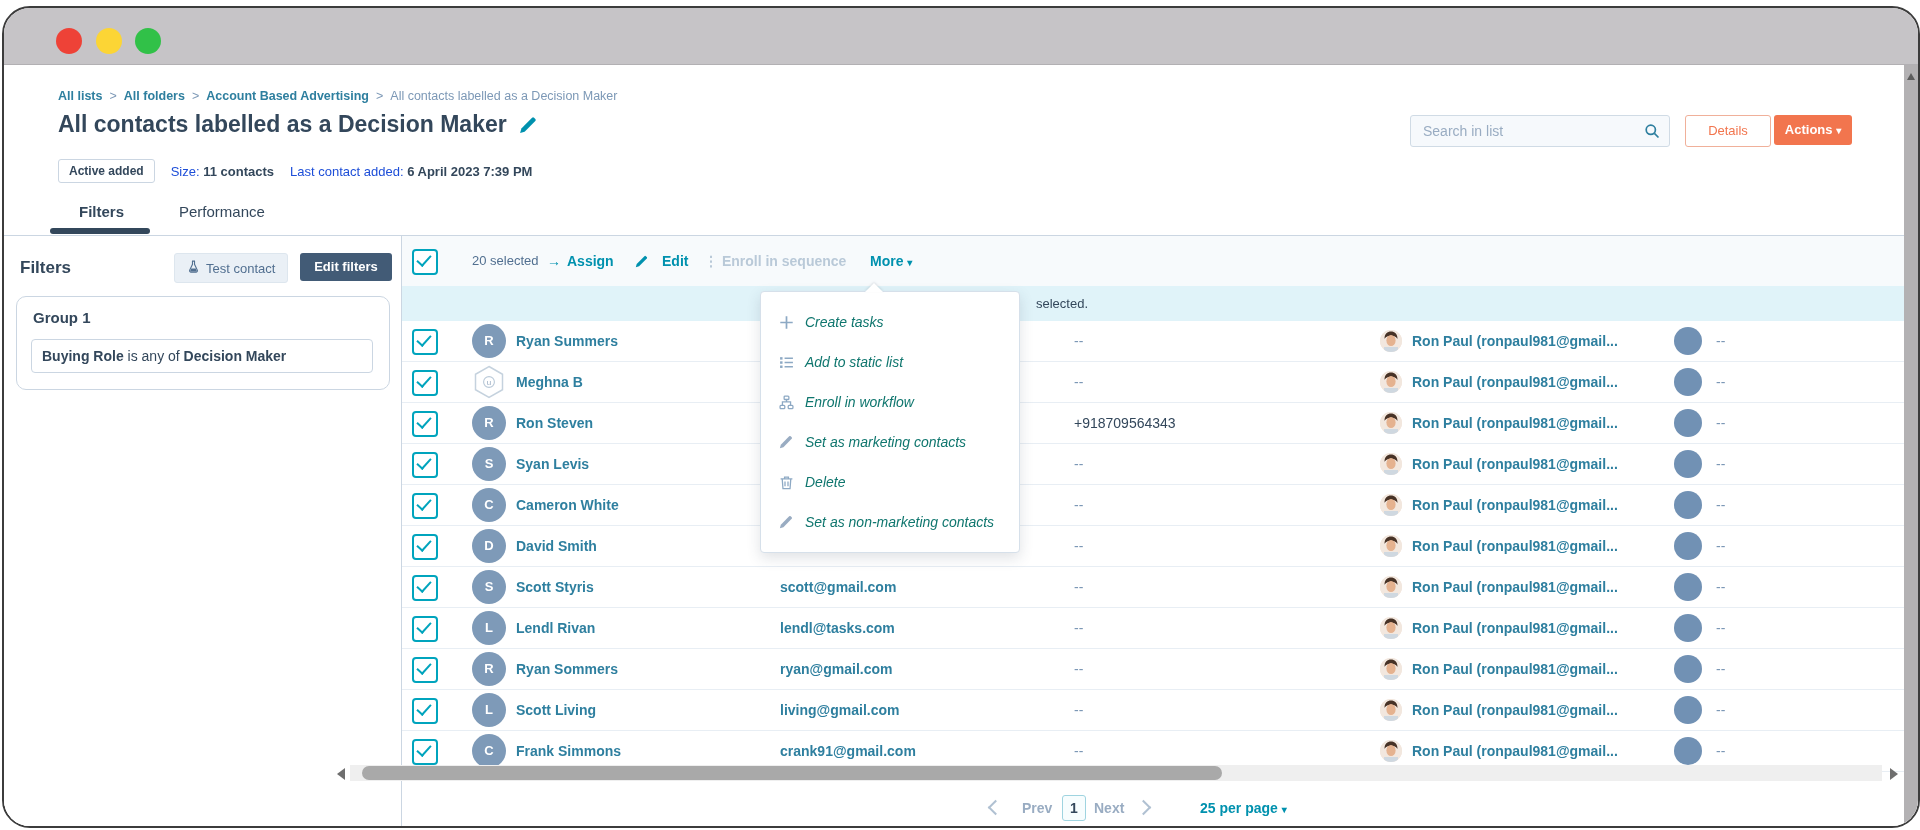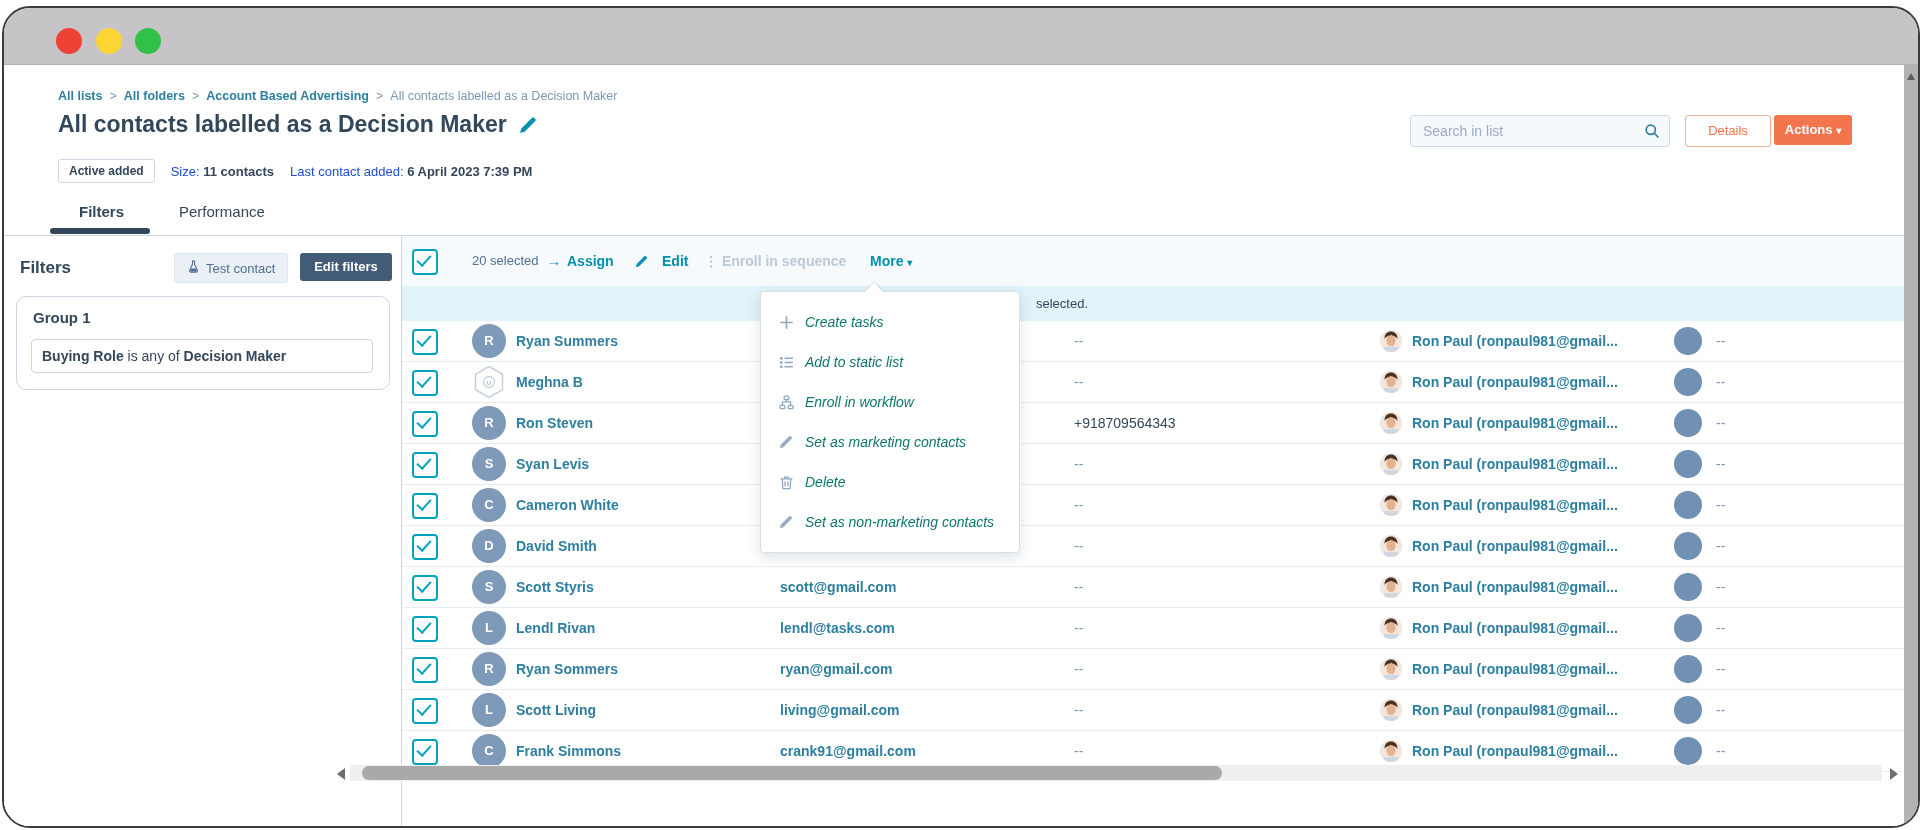--- a/index.html
+++ b/index.html
@@ -437,19 +437,27 @@
         </div>
     </div>
 
     <div class="hscroll">
       <span class="hs-arrow hs-left"></span>
       <span class="hs-track"></span>
       <span class="hs-thumb"></span>
       <span class="hs-arrow hs-right"></span>
     </div>
 
+    <div class="pagination">
+      <span class="pg-chevron pg-prev-ch"></span>
+      <span class="pg-prev">Prev</span>
+      <span class="pg-page">1</span>
+      <span class="pg-next">Next</span>
+      <span class="pg-chevron pg-next-ch"></span>
+      <span class="pg-perpage"><span>25 per page</span> <span class="caret">▾</span></span>
+    </div>
 
     <div class="vscroll">
       <span class="vs-up"></span>
     </div>
 
   </div>
 </div>
 
 </body></html>

